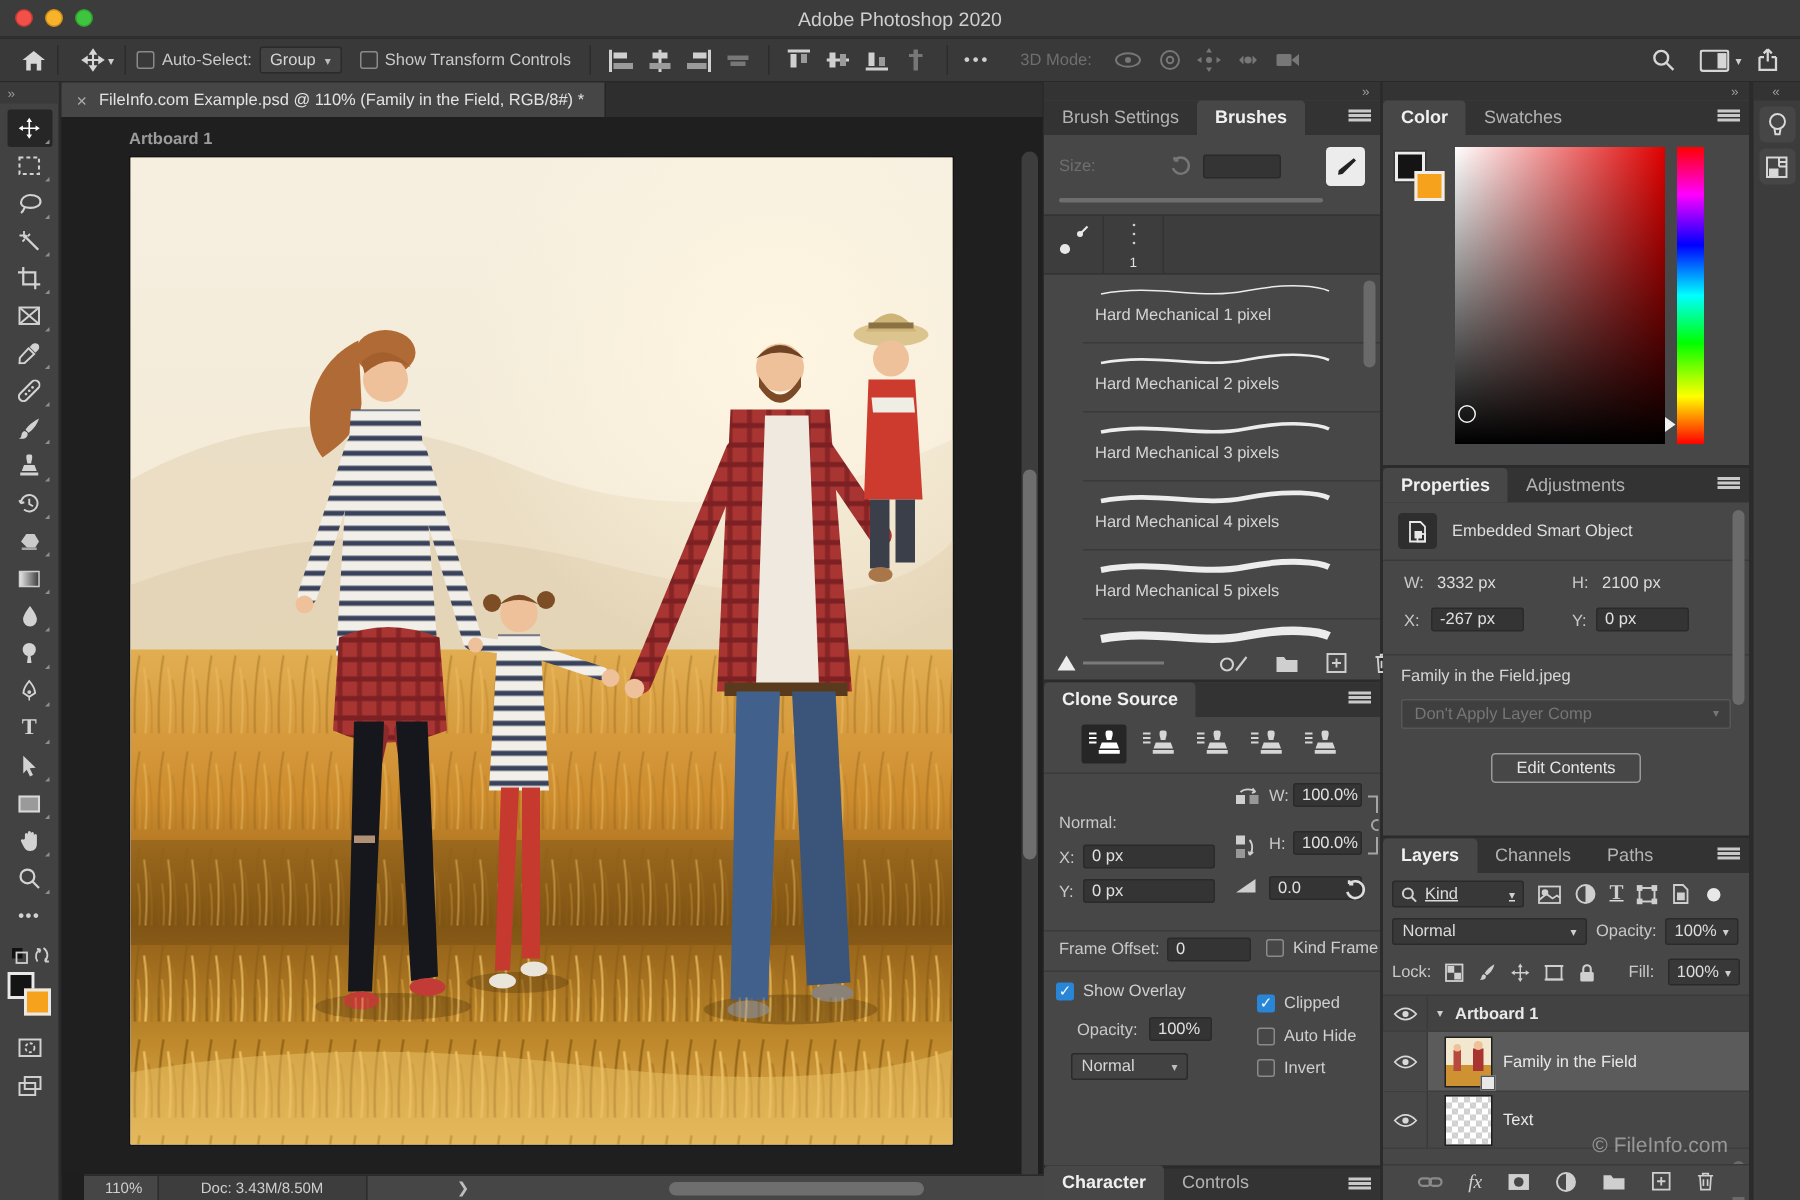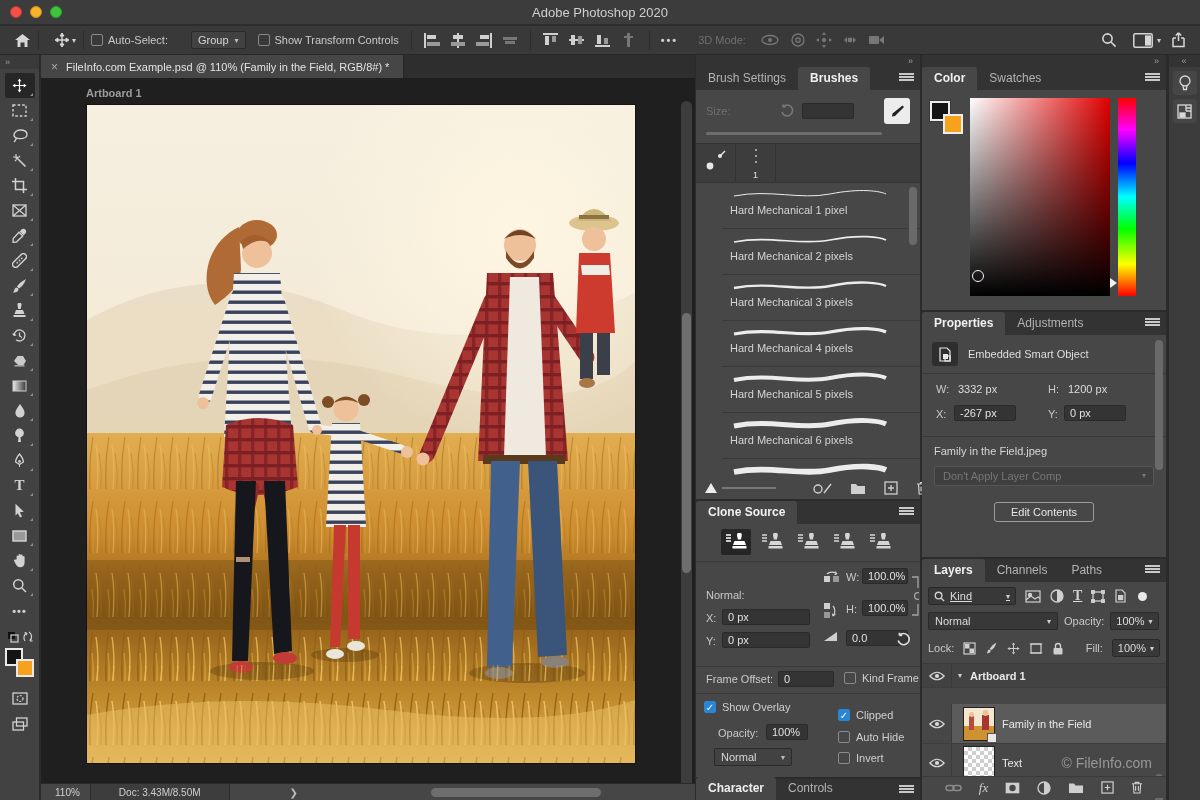--- a/index.html
+++ b/index.html
@@ -50,21 +50,21 @@
   .canvas-wrap { position:absolute; left:41px; top:55px; width:654px; height:745px; background:#1e1e1e; }
   .doc-tabbar { position:absolute; left:0; top:0; width:654px; height:23px; background:#2e2e2e; }
   .doc-tab { position:absolute; left:0; top:0; height:23px; background:#464646; display:flex; align-items:center;
     gap:8px; padding:0 14px 0 10px; color:#e3e3e3; border-right:1px solid #252525; }
   .doc-tab .close { color:#a9a9a9; font-size:12px; }
   .canvas { position:absolute; left:0; top:23px; width:654px; height:705px; background:#1f1f1f; overflow:hidden; }
   .artboard-label { position:absolute; left:45px; top:9px; color:#9c9c9c; font-size:11px; font-weight:bold; }
   .artboard { position:absolute; left:46px; top:27px; width:548px; height:658px; background:#f5eedd; box-shadow:0 0 0 1px #141414; }
   .vscroll { position:absolute; right:3px; top:23px; width:11px; height:690px; background:#3d3d3d; border-radius:6px; }
   .vscroll .thumb { position:absolute; left:1px; width:9px; top:212px; height:260px; background:#6e6e6e; border-radius:5px; }
-  .statusbar { position:absolute; left:0; bottom:0; width:654px; height:17px; background:#464646; border-top:1px solid #2a2a2a;
+  .statusbar { position:absolute; left:15px; bottom:0; width:654px; height:17px; background:#464646; border-top:1px solid #2a2a2a;
     display:flex; align-items:center; color:#cfcfcf; font-size:10px; }
   .statusbar .zoom { padding:0 10px 0 14px; }
   .statusbar .docsize { background:#3d3d3d; border-left:1px solid #2d2d2d; border-right:1px solid #2d2d2d; height:100%;
     display:flex; align-items:center; padding:0 28px; }
   .statusbar .chev { margin-left:60px; color:#bdbdbd; }
   .hscroll-thumb { position:absolute; left:390px; bottom:3px; width:170px; height:9px; background:#6e6e6e; border-radius:5px; }
 
   
   .dock { position:absolute; top:55px; background:#474747; }
   .dock-mid { left:696px; width:224px; height:745px; }
@@ -126,21 +126,21 @@
   .lfilter { display:flex; align-items:center; gap:9px; padding:5px 6px 4px 6px;text-decoration:underline; }
   .kindbox { display:flex; align-items:center; gap:5px; background:#383838; border:1px solid #2a2a2a; border-radius:2px; padding:2px 5px; width:88px; color:#dcdcdc; }
   .lrow2 { display:flex; align-items:center; gap:6px; padding:3px 6px 5px 6px; }
   .blendbox { display:flex; align-items:center; justify-content:space-between; background:#383838; border:1px solid #2a2a2a; border-radius:2px; padding:2px 6px; width:130px; color:#dcdcdc; }
   .pctbox { display:flex; align-items:center; gap:4px; background:#383838; border:1px solid #2a2a2a; border-radius:2px; padding:2px 5px; color:#dcdcdc; }
   .lockrow { display:flex; align-items:center; gap:9px; padding:4px 6px 6px 6px; color:#c9c9c9; }
   .layerlist { border-top:1px solid #3a3a3a; position:relative; }
   .lay { display:flex; align-items:center; height:26px; border-bottom:1px solid #3e3e3e; }
   .lay .eyecol { width:30px; align-self:stretch; display:flex; align-items:center; justify-content:center; border-right:1px solid #3a3a3a; flex:none; }
   .lay.artboard-row { height:24px; background:#424242; }
-  .lay.sel { background:#5b5b5b; height:40px;margin-top:16px; }
+  .lay.sel { background:#5b5b5b; height:40px; }
   .lay.normal { height:38px; }
   .lthumb { width:30px; height:32px; background:#fff; margin:0 8px 0 12px; outline:1px solid #202020; position:relative; flex:none; }
   .checker { background-image: linear-gradient(45deg,#cfcfcf 25%,transparent 25%,transparent 75%,#cfcfcf 75%),
     linear-gradient(45deg,#cfcfcf 25%,#ffffff 25%,#ffffff 75%,#cfcfcf 75%); background-size:8px 8px; background-position:0 0,4px 4px; }
   .lname { color:#e8e8e8; }
   .lay-botbar { position:absolute; left:0; bottom:0; width:100%; height:22px; background:#474747; border-top:1px solid #3a3a3a;
     display:flex; align-items:center; justify-content:center; gap:17px; color:#cfcfcf; }
   .lscroll { position:absolute; right:2px; top:110px; width:10px; height:130px; }
   .lscroll .thumb { position:absolute; left:1px; top:0; width:8px; height:72px; background:#6a6a6a; border-radius:4px; }
   .watermark { position:absolute; right:14px; top:700px; color:#989898; font-size:14px; }
@@ -176,21 +176,21 @@
           <path d="M8 1 L10 4 H6 Z M8 15 L6 12 H10 Z M1 8 L4 6 V10 Z M15 8 L12 10 V6 Z"></path>
           <path d="M8 3 V13 M3 8 H13" stroke-width="1.4"></path>
         </svg>
     </span>
     <span class="chev-s">▾</span>
     <span class="ob-sep"></span>
     <span class="ob-item">
       <span class="checkbox"></span>
       <span class="ob-label">Auto-Select:</span>
     </span>
-    <span class="combo" style="margin-left:23px">
+    <span class="combo" style="margin-left:5px">
       <span>Group</span>
       <span class="chev">▾</span>
     </span>
     <span class="ob-item" style="margin-left:12px">
       <span class="checkbox"></span>
       <span class="ob-label">Show Transform Controls</span>
     </span>
     <span class="ob-sep" style="margin-left:12px"></span>
 
     <span class="icon align">
@@ -666,26 +666,20 @@
               <path d="M4 9 C40 2 70 13 100 7 S150 4 156 7" stroke="#ececec" fill="none" stroke-width="3.2"></path>
             </svg>
           <div class="bname">Hard Mechanical 4 pixels</div>
         </div>
         <div class="brow">
           <svg width="160" height="15" viewBox="0 0 160 15">
               <path d="M4 9 C40 2 70 13 100 7 S150 4 156 7" stroke="#ececec" fill="none" stroke-width="4"></path>
             </svg>
           <div class="bname">Hard Mechanical 5 pixels</div>
         </div>
-        <div class="brow">
-          <svg width="160" height="15" viewBox="0 0 160 15">
-              <path d="M4 9 C40 2 70 13 100 7 S150 4 156 7" stroke="#ececec" fill="none" stroke-width="5"></path>
-            </svg>
-          <div class="bname">Hard Mechanical 6 pixels</div>
-        </div>
         <div class="brow" style="height:18px; border-bottom:none;">
           <svg width="160" height="15" viewBox="0 0 160 15">
               <path d="M4 9 C40 2 70 13 100 7 S150 4 156 7" stroke="#ececec" stroke-width="5.6" fill="none"></path>
             </svg>
         </div>
         <div class="bscroll">
             <div class="thumb"></div>
           </div>
       </div>
       <div class="panel-botbar">
@@ -894,21 +888,21 @@
               <rect x="7" y="9" width="5" height="5" fill="none"></rect>
             </svg>
         </span>
         <span style="color:#dedede;">Embedded Smart Object</span>
       </div>
       <div class="divider" style="margin:0 0 6px 0;"></div>
       <div style="position:relative; height:52px;">
         <span class="prop-label" style="position:absolute;left:14px;top:3px;">W:</span>
         <span style="position:absolute;left:36px;top:3px;color:#dcdcdc;">3332 px</span>
         <span class="prop-label" style="position:absolute;left:126px;top:3px;">H:</span>
-        <span style="position:absolute;left:146px;top:3px;color:#dcdcdc;">1200 px</span>
+        <span style="position:absolute;left:146px;top:3px;color:#dcdcdc;">2100 px</span>
         <span class="prop-label" style="position:absolute;left:14px;top:28px;">X:</span>
         <span class="field" style="position:absolute;left:32px;top:25px;width:62px;">-267 px</span>
         <span class="prop-label" style="position:absolute;left:126px;top:28px;">Y:</span>
         <span class="field" style="position:absolute;left:142px;top:25px;width:62px;">0 px</span>
       </div>
       <div class="divider" style="margin:4px 0 8px 0;"></div>
       <div style="padding:0 12px; color:#d6d6d6;">Family in the Field.jpeg</div>
       <div class="dd-disabled" style="margin:9px 12px 0 12px;">
         <span>Don't Apply Layer Comp</span>
         <span style="position:absolute;right:7px;top:4px;font-size:8px;">▾</span>

